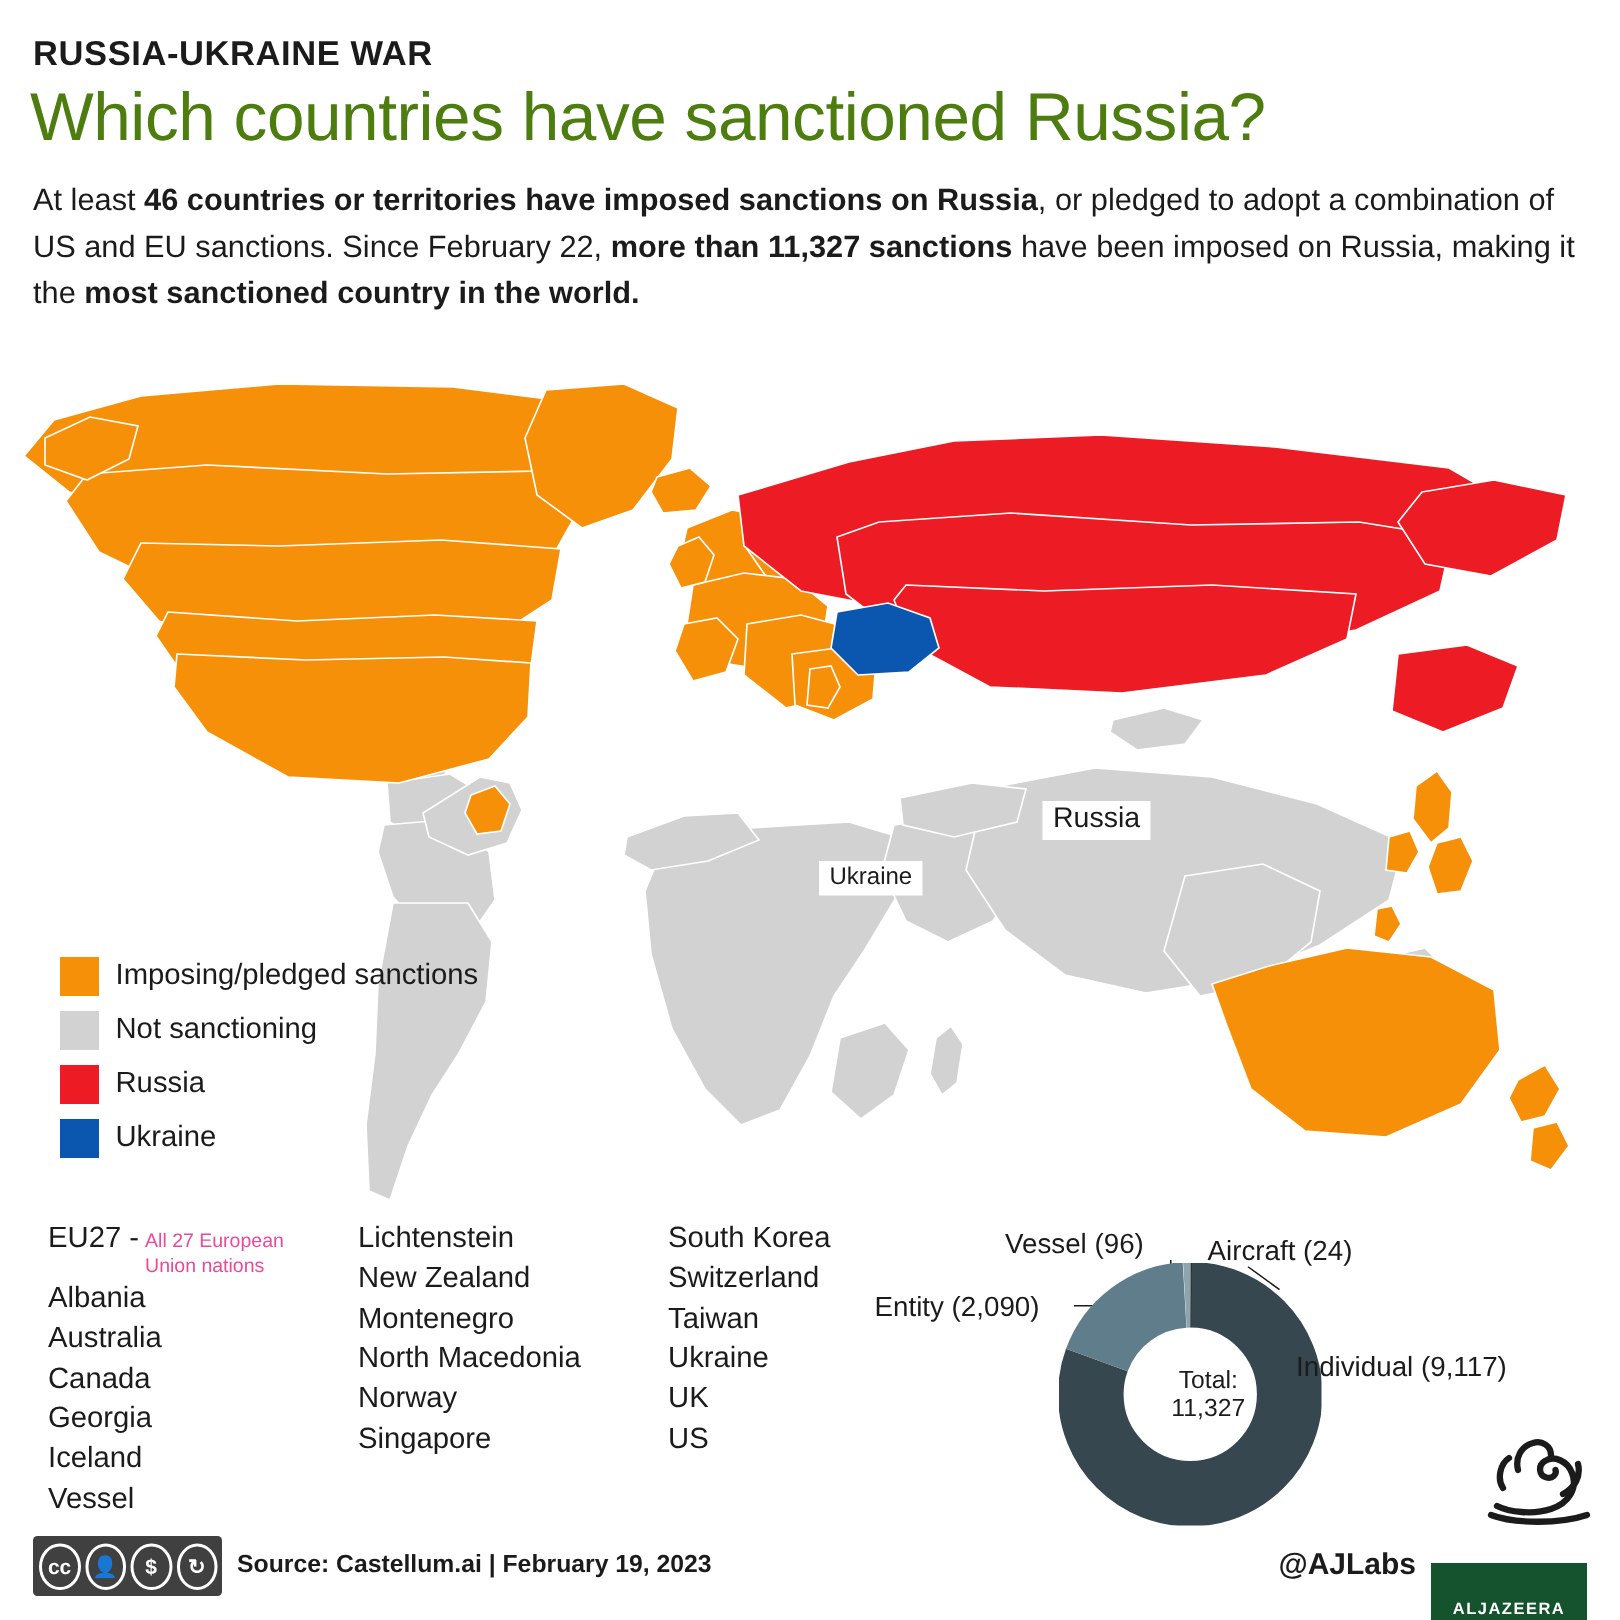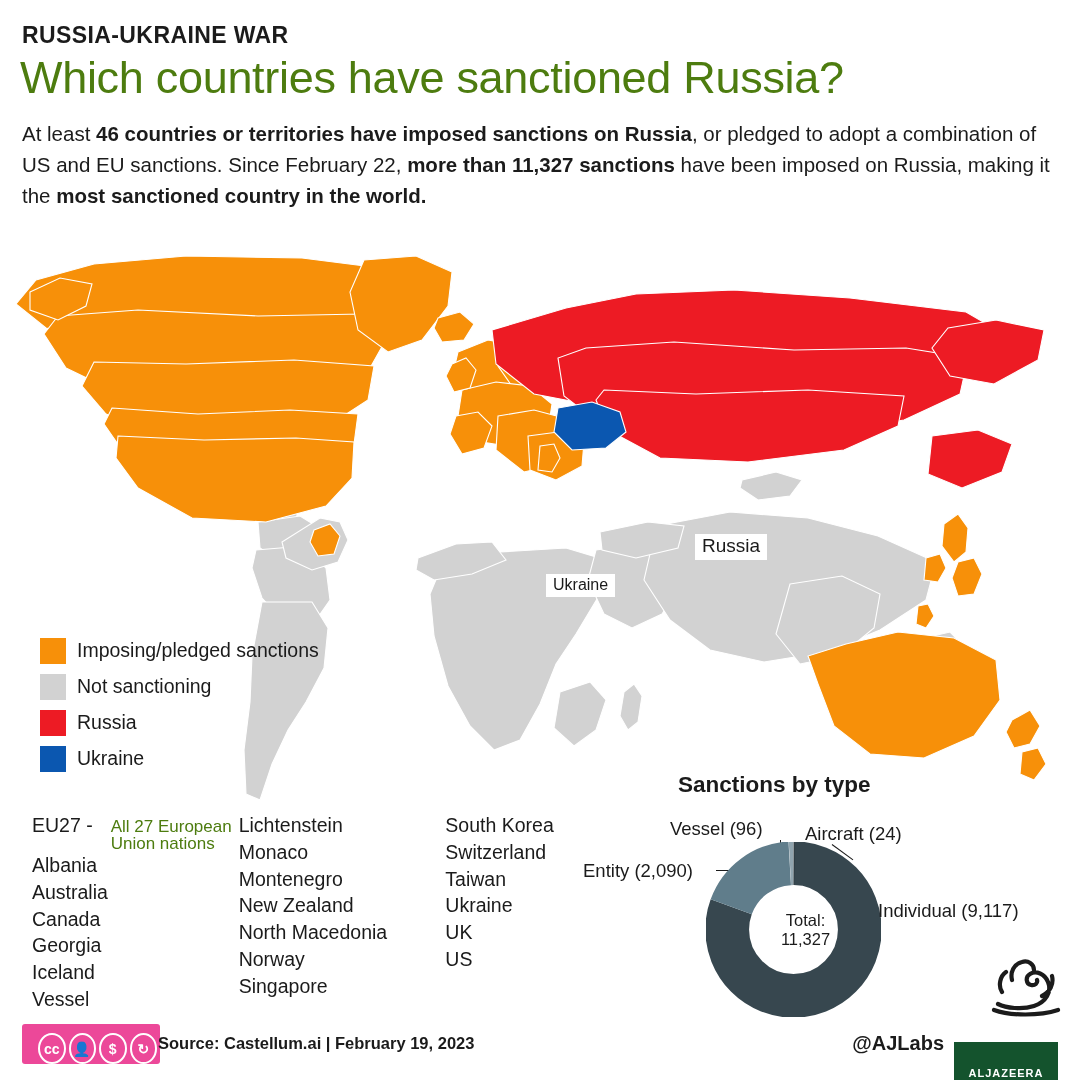--- a/index.html
+++ b/index.html
@@ -111,24 +111,24 @@
   .col .item {
     font-size: 19.5px;
     line-height: 26.8px;
     white-space: nowrap;
   }
   .eu-row {
     display: flex;
     align-items: baseline;
   }
   .eu-note {
-    font-size: 17px;
+    font-size: 13px;
     line-height: 17px;
-    color: #4d7c0f;
-    margin-left: 18px;
+    color: #ec4899;
+    margin-left: 4px;
     max-width: 122px;
   }
 
   
   .donut-section {
     position: absolute;
     left: 600px;
     top: 772px;
     width: 470px;
     height: 250px;
@@ -161,45 +161,45 @@
     text-align: center;
   }
   .donut-lbl {
     position: absolute;
     font-size: 18.5px;
     white-space: nowrap;
   }
   .lbl-vessel { left: 70px; top: 46px; }
   .lbl-aircraft { left: 205px; top: 51px; }
   .lbl-entity { left: -17px; top: 88px; }
-  .lbl-individual { left: 278px; top: 128px; }
+  .lbl-individual { left: 264px; top: 128px; }
   .leader {
     position: absolute;
     background: #1b1b1b;
   }
 
   
   .footer {
     position: absolute;
     left: 0;
     top: 1022px;
     width: 1080px;
     height: 58px;
   }
   .cc {
     position: absolute;
     left: 22px;
     top: 2px;
     width: 122px;
     height: 40px;
-    background: #ec4899;
+    background: #404040;
     border-radius: 3px;
     display: flex;
-    align-items: flex-end;
-    padding-left: 16px;
+    align-items: center;
+    padding-left: 4px;
   }
   .cc-badge {
     width: 27px;
     height: 27px;
     border-radius: 50%;
     border: 2.2px solid #ffffff;
     margin-right: 3px;
     position: relative;
     color: #ffffff;
     font-size: 14px;
@@ -388,39 +388,37 @@
       </div>
       <div class="item">Albania</div>
       <div class="item">Australia</div>
       <div class="item">Canada</div>
       <div class="item">Georgia</div>
       <div class="item">Iceland</div>
       <div class="item">Vessel</div>
     </div>
     <div class="col">
       <div class="item">Lichtenstein</div>
-      <div class="item">Monaco</div>
+      <div class="item">New Zealand</div>
       <div class="item">Montenegro</div>
-      <div class="item">New Zealand</div>
       <div class="item">North Macedonia</div>
       <div class="item">Norway</div>
       <div class="item">Singapore</div>
     </div>
     <div class="col">
       <div class="item">South Korea</div>
       <div class="item">Switzerland</div>
       <div class="item">Taiwan</div>
       <div class="item">Ukraine</div>
       <div class="item">UK</div>
       <div class="item">US</div>
     </div>
   </div>
 
   <div class="donut-section">
-    <div class="donut-title">Sanctions by type</div>
 
     <div class="leader" style="left:180px; top:68px; width:1px; height:26px;"></div>
     <div class="leader" style="left:232px; top:72px; width:26px; height:1px; transform:rotate(36deg); transform-origin:left center;"></div>
     <div class="leader" style="left:116px; top:98px; width:28px; height:1px;"></div>
     <div class="leader" style="left:258px; top:140px; width:14px; height:1px;"></div>
 
     <div class="donut-holder">
       <svg width="175" height="175" viewBox="0 0 42 42">
         <circle cx="21" cy="21" r="15.9155" fill="#ffffff"></circle>
 

